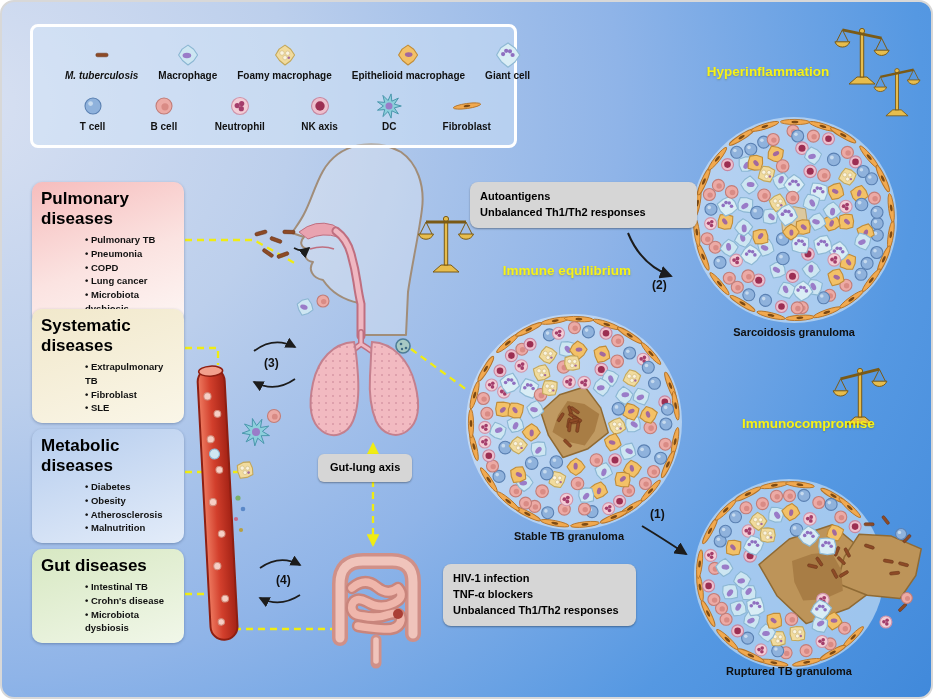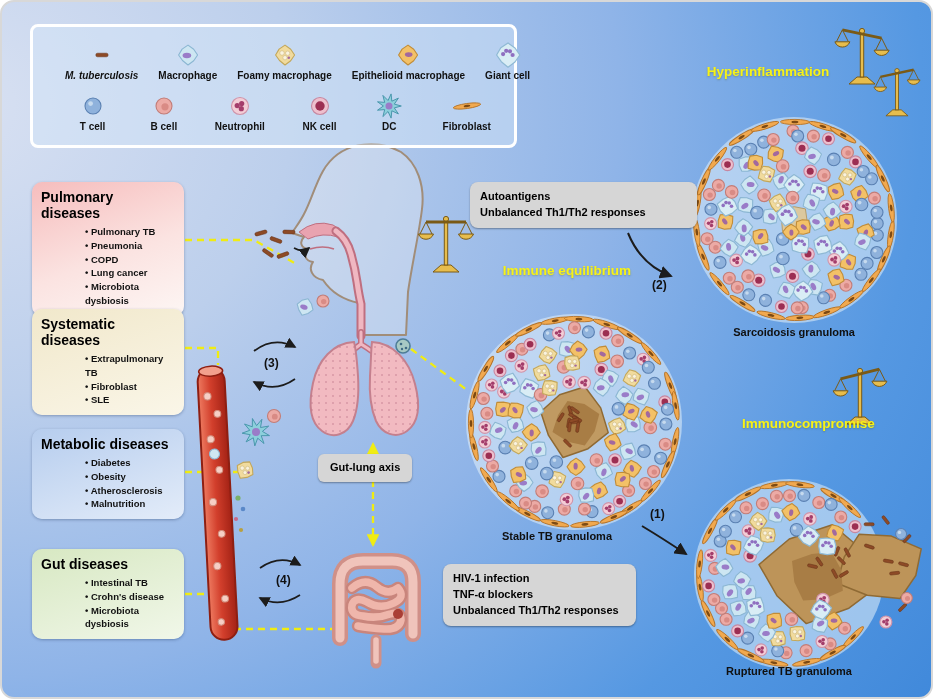--- a/index.html
+++ b/index.html
@@ -11,21 +11,21 @@
   .legend{position:absolute;left:28px;top:22px;width:487px;height:124px;border:3px solid #fff;border-radius:8px;
     background:rgba(213,230,248,0.45);display:flex;flex-direction:column;justify-content:space-evenly;padding:3px 12px;box-sizing:border-box;}
   .legend-row{display:flex;justify-content:space-between;align-items:flex-end;}
   .legend-item{display:flex;flex-direction:column;align-items:center;margin-left:20px;}
   .legend-item .icn{height:30px;display:flex;align-items:center;justify-content:center;}
   .legend-item .lbl{font-size:10px;font-weight:bold;color:#111;white-space:nowrap;}
   .itl{font-style:italic;}
   
   .dbox{position:absolute;left:30px;width:152px;border-radius:10px;padding:7px 9px 8px 9px;box-sizing:border-box;
     box-shadow:0 1px 3px rgba(25,45,85,.35);}
-  .dbox h3{margin:0 0 4px 0;font-size:14px;font-weight:bold;color:#000;}
+  .dbox h3{margin:0 0 4px 0;font-size:17px;font-weight:bold;color:#000;}
   .dbox ul{margin:0;padding:0;list-style:none;}
   .dbox li{font-size:9.5px;font-weight:bold;color:#111;line-height:1.45;margin-left:44px;}
   .dbox li::before{content:"• ";}
   .db0{top:180px;background:linear-gradient(160deg,#f6bdbd 0%,#fbe3e1 55%,#fdf6f4 100%);}
   .db1{top:307px;background:linear-gradient(160deg,#f1e8cb 0%,#faf6e8 100%);}
   .db2{top:427px;background:linear-gradient(160deg,#b6cdee 0%,#e3ecf9 100%);}
   .db3{top:547px;background:linear-gradient(160deg,#d7e8c2 0%,#f1f7e9 100%);}
   
   .callout{position:absolute;background:#d6d6d6;border-radius:8px;padding:7px 10px;font-size:11px;font-weight:bold;color:#000;
     line-height:1.45;box-shadow:0 1px 2px rgba(0,0,0,.35);}
@@ -34,21 +34,21 @@
   #gutlung{left:316px;top:452px;padding:6px 12px;border-radius:6px;}
   
   .ylabel{position:absolute;color:#f7f217;font-weight:bold;font-size:13.5px;white-space:nowrap;text-align:center;
     text-shadow:0 1px 2px rgba(80,80,0,.35);}
   #lbl-hyper{left:700px;top:62px;width:132px;}
   #lbl-equil{left:500px;top:261px;width:130px;}
   #lbl-immuno{left:740px;top:414px;width:126px;}
   
   .glabel{position:absolute;font-size:11px;font-weight:bold;color:#101010;text-align:center;white-space:nowrap;}
   #lbl-sarc{left:717px;top:324px;width:150px;}
-  #lbl-stable{left:485px;top:528px;width:140px;}
+  #lbl-stable{left:497px;top:528px;width:140px;}
   #lbl-rupt{left:712px;top:663px;width:150px;}
   
   .step{position:absolute;font-size:12px;font-weight:bold;color:#101010;}
   #st1{left:648px;top:505px;} #st2{left:650px;top:276px;} #st3{left:262px;top:354px;} #st4{left:274px;top:571px;}
 </style>
 </head>
 <body>
 
 <div class="stage">
 
@@ -1094,21 +1094,21 @@
           </span>
       <span class="lbl">Neutrophil</span>
     </div>
     <div class="legend-item" style="width:72px">
       <span class="icn">
             <svg width="40" height="30" viewBox="-20 -15 40 30">
               <circle cx="0" cy="0" r="8.5" fill="#eebfcd" stroke="#c687a0" stroke-width="1.1"></circle>
               <circle cx="0" cy="0" r="4.7" fill="#9c2e52"></circle>
             </svg>
           </span>
-      <span class="lbl">NK cell</span>
+      <span class="lbl">NK axis</span>
     </div>
     <div class="legend-item" style="width:58px">
       <span class="icn">
             <svg width="40" height="30" viewBox="-20 -15 40 30">
               <path d="M12.3,0L5.3,1.9L9.4,7.9L2.8,4.8L2.1,12.1L-1,5.5L-6.1,10.6L-4.3,3.6L-11.5,4.2L-5.6,0L-11.5,-4.2L-4.3,-3.6L-6.1,-10.6L-1,-5.5L2.1,-12.1L2.8,-4.8L9.4,-7.9L5.3,-1.9Z" fill="#8ccfdb" stroke="#4a97ad" stroke-width="1" stroke-linejoin="round"></path>
               <circle cx="0" cy="0" r="3.5" fill="#9a7cc8"></circle>
             </svg>
           </span>
       <span class="lbl">DC</span>
     </div>

